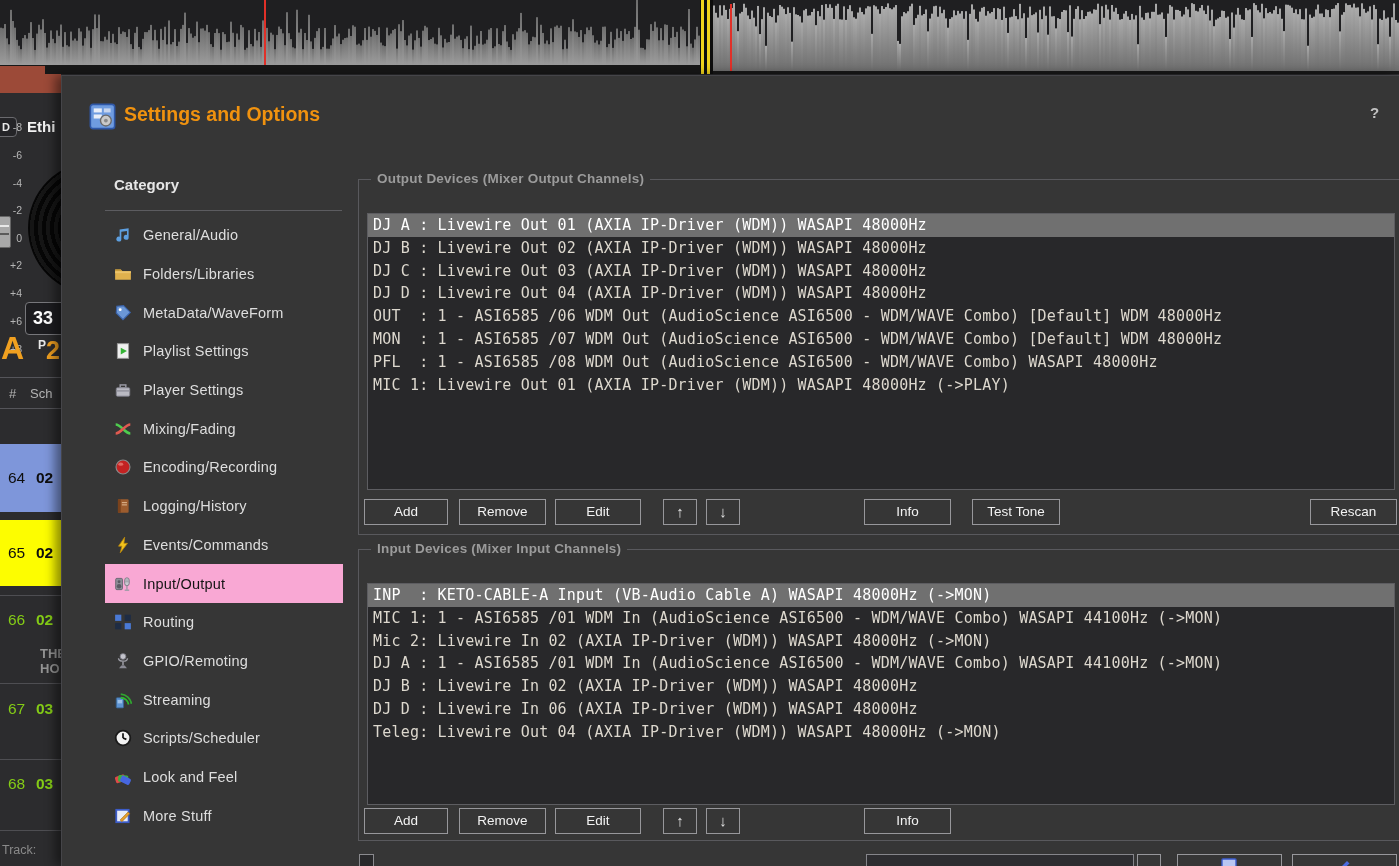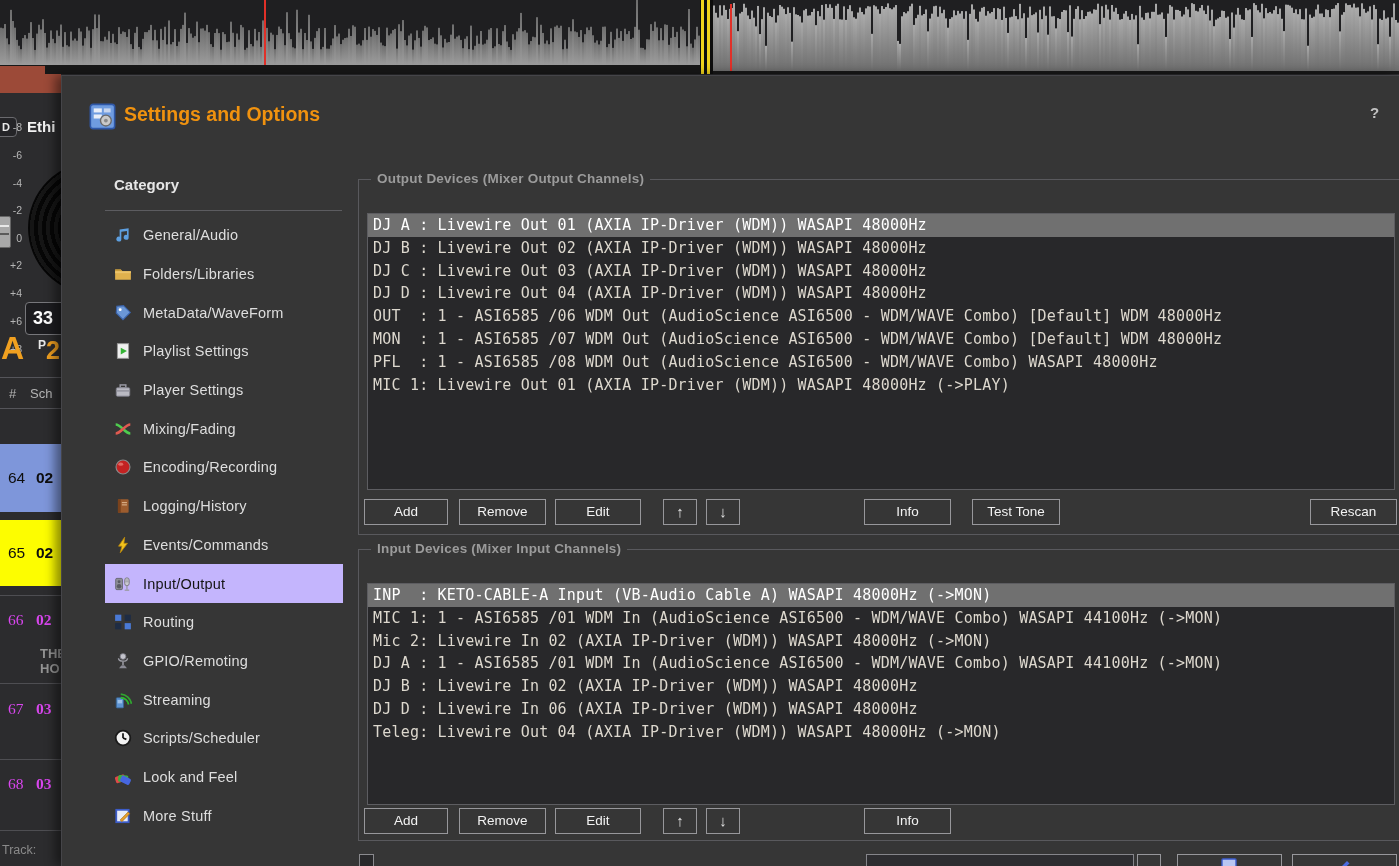--- a/index.html
+++ b/index.html
@@ -31,37 +31,37 @@
   .deck-letter{position:absolute;left:1px;top:256px;color:#f0a020;font-size:32px;font-weight:bold;}
   .deck-p{position:absolute;left:38px;top:264px;color:#e8e8e8;font-size:12px;font-weight:bold;}
   .deck-pv{position:absolute;left:46px;top:262px;color:#f0a020;font-size:25px;font-weight:bold;}
   .sliver-div{position:absolute;left:0;width:61px;height:1px;background:#55555a;}
   .col-head{position:absolute;top:312px;color:#b4b4b4;font-size:13px;}
   .pl-row{position:absolute;left:0;width:61px;display:flex;align-items:center;padding-left:24px;}
   .pl-row .num{position:absolute;left:8px;font-size:15.5px;}
   .pl-row .time{position:absolute;left:36px;font-size:15.5px;font-weight:bold;}
   .hl-blue{background:#7e96da;color:#0e0e0e;}
   .hl-yellow{background:#fdfd00;color:#0e0e0e;}
-  .hl-none{color:#d946ef;font-family:Liberation Serif, serif;}
+  .hl-none{color:#84cc16;}
   .pl-label{position:absolute;left:0;color:#949494;font-weight:bold;font-size:13px;margin-left:40px;}
   .pl-line{position:absolute;left:0;width:61px;height:1px;background:#4e4e52;}
   .track-footer{position:absolute;left:2px;top:769px;color:#8a8a8a;font-size:12.5px;text-align:center;}
   
   .dialog{position:absolute;left:61px;top:75px;width:1338px;height:791px;background:#363636;
           border-left:1px solid #454549;border-top:1px solid #454549;box-sizing:border-box;
           box-shadow:-6px 0 10px rgba(0,0,0,.45);}
   .dlg-title{position:absolute;left:62px;top:27px;color:#f0920f;font-size:19.5px;font-weight:bold;}
   .dlg-icon{position:absolute;left:27px;top:27px;width:27px;height:27px;}
   .dlg-help{position:absolute;left:1308px;top:28px;color:#c2c2c2;font-size:15px;font-weight:bold;cursor:default;}
   
   .cat-head{position:absolute;left:52px;top:100px;color:#e6e6e6;font-size:15px;font-weight:bold;}
   .cat-div{position:absolute;left:43px;top:134px;width:237px;height:1px;background:#5c5c60;}
   .side-list{position:absolute;left:43px;top:140px;width:238px;}
   .side-item{height:38.7px;display:flex;align-items:center;padding-left:9px;color:#dedede;font-size:14.5px;letter-spacing:.2px;cursor:default;}
-  .side-item.active{background:#c4b5fd;color:#141414;}
+  .side-item.active{background:#f9a8d4;color:#141414;}
   .side-icon{width:18px;height:18px;margin-right:11px;flex:none;display:inline-block;}
   .side-icon svg{width:18px;height:18px;display:block;}
   
   .groupbox{position:absolute;border:1px solid #59595d;box-sizing:border-box;}
   .group-label{position:absolute;top:-9px;left:12px;background:#363636;padding:0 6px;color:#9b9b9b;
                font-size:13.5px;font-weight:bold;letter-spacing:.2px;}
   .dev-list{position:absolute;background:#28282a;border:1px solid #5d5d61;box-sizing:border-box;overflow:hidden;
             font-family:"DejaVu Sans Mono",monospace;font-size:15px;letter-spacing:.2px;color:#ddd8ce;}
   .dev-row{height:22.8px;line-height:22.8px;padding:0 5px;white-space:pre;}
   .dev-row.sel{background:#707070;color:#ffffff;}

